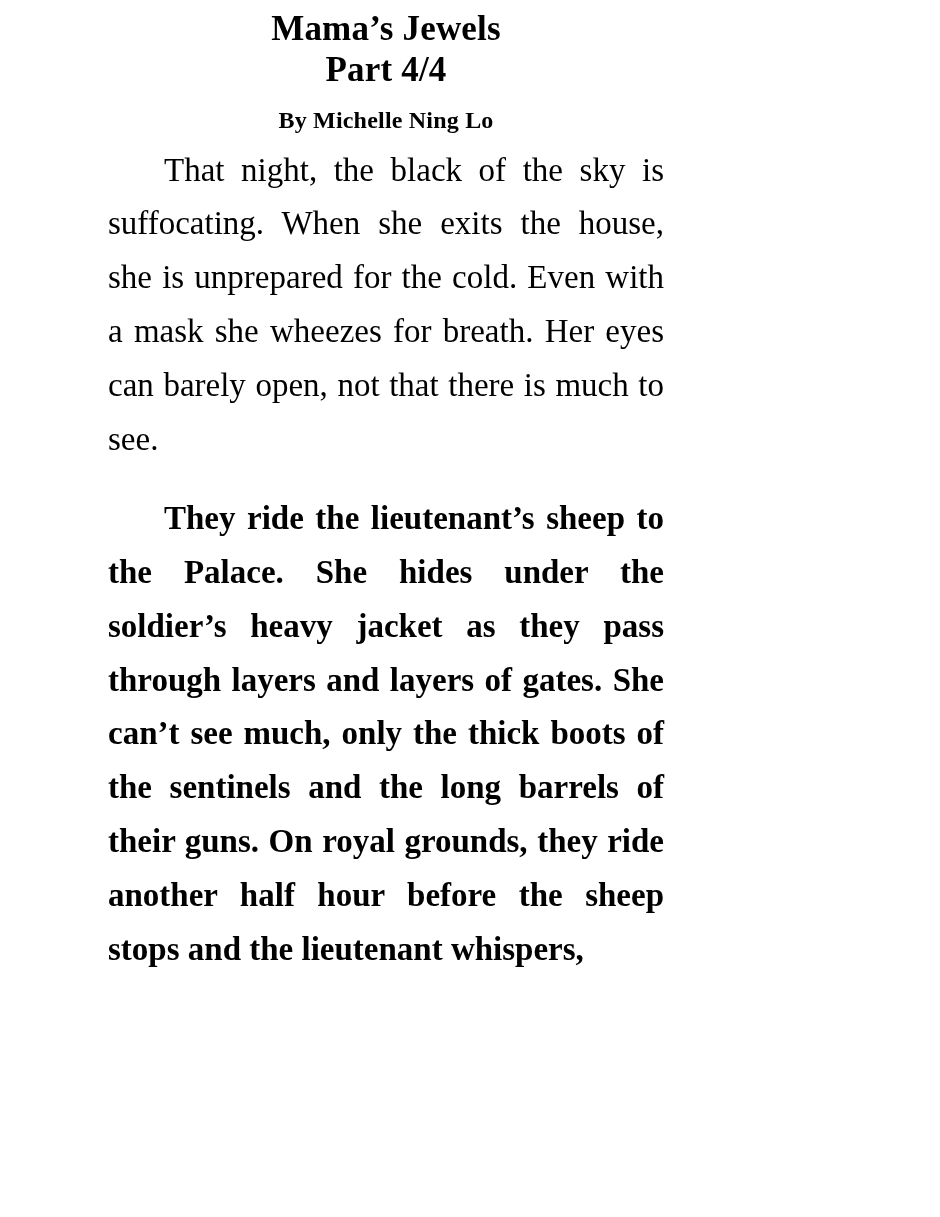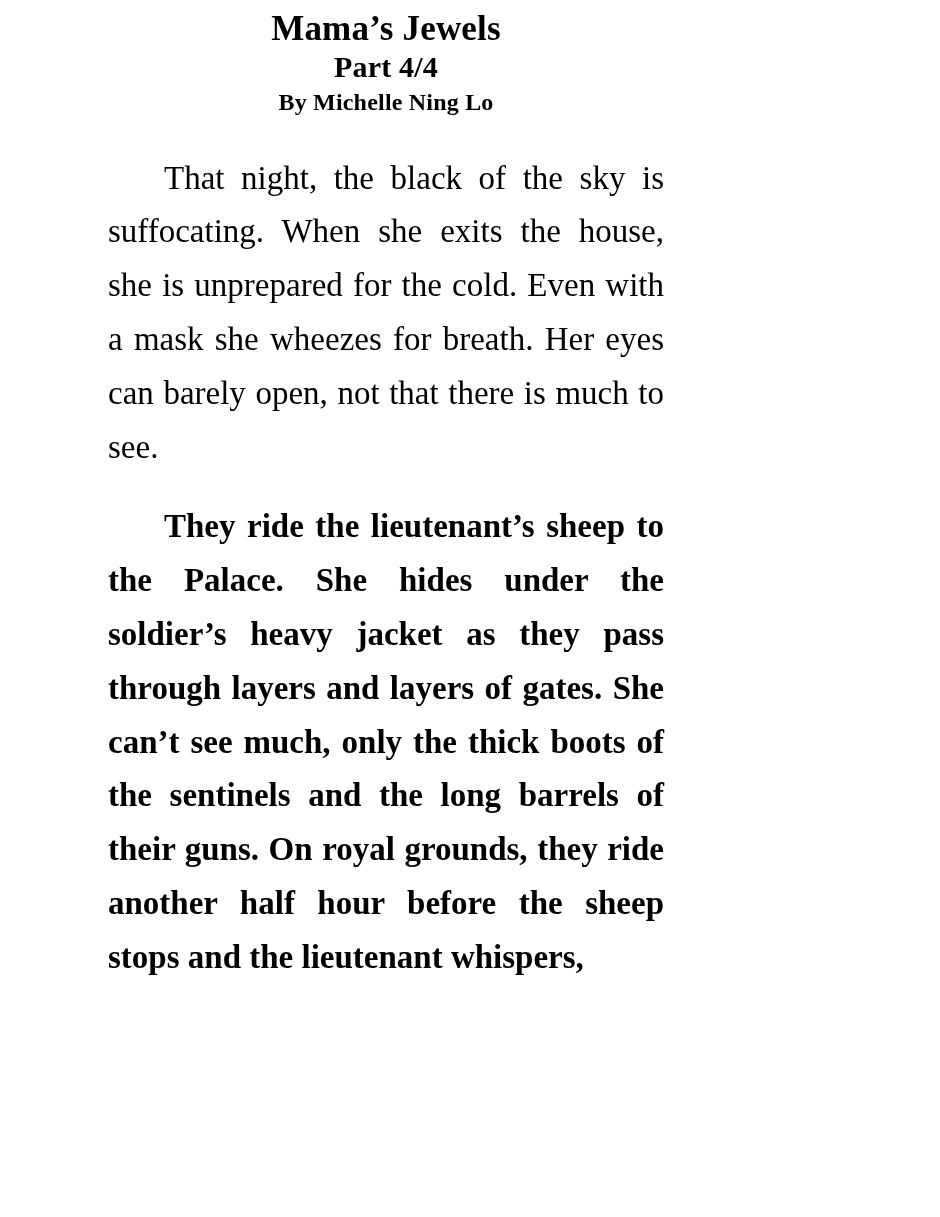--- a/index.html
+++ b/index.html
@@ -24,34 +24,34 @@
   .title-block {
     text-align: center;
   }
   .doc-title {
     font-size: 35px;
     font-weight: bold;
     line-height: 1.18;
     letter-spacing: 0.2px;
   }
   .doc-part {
-    font-size: 30px;
+    font-size: 35px;
     font-weight: bold;
     line-height: 1.18;
     letter-spacing: 0.2px;
     font-family: Liberation Serif, serif;
   }
   .doc-byline {
     font-size: 24px;
     font-weight: bold;
-    margin-top: 4px;
+    margin-top: 16px;
     letter-spacing: 0.2px;
   }
   .body-text {
-    margin-top: 36px;
+    margin-top: 10px;
   }
   p.para {
     font-size: 33px;
     line-height: 1.63;
     text-align: justify;
     text-justify: inter-word;
     margin: 0 0 26px 0;
     text-indent: 56px;
     hyphens: none;
   }

